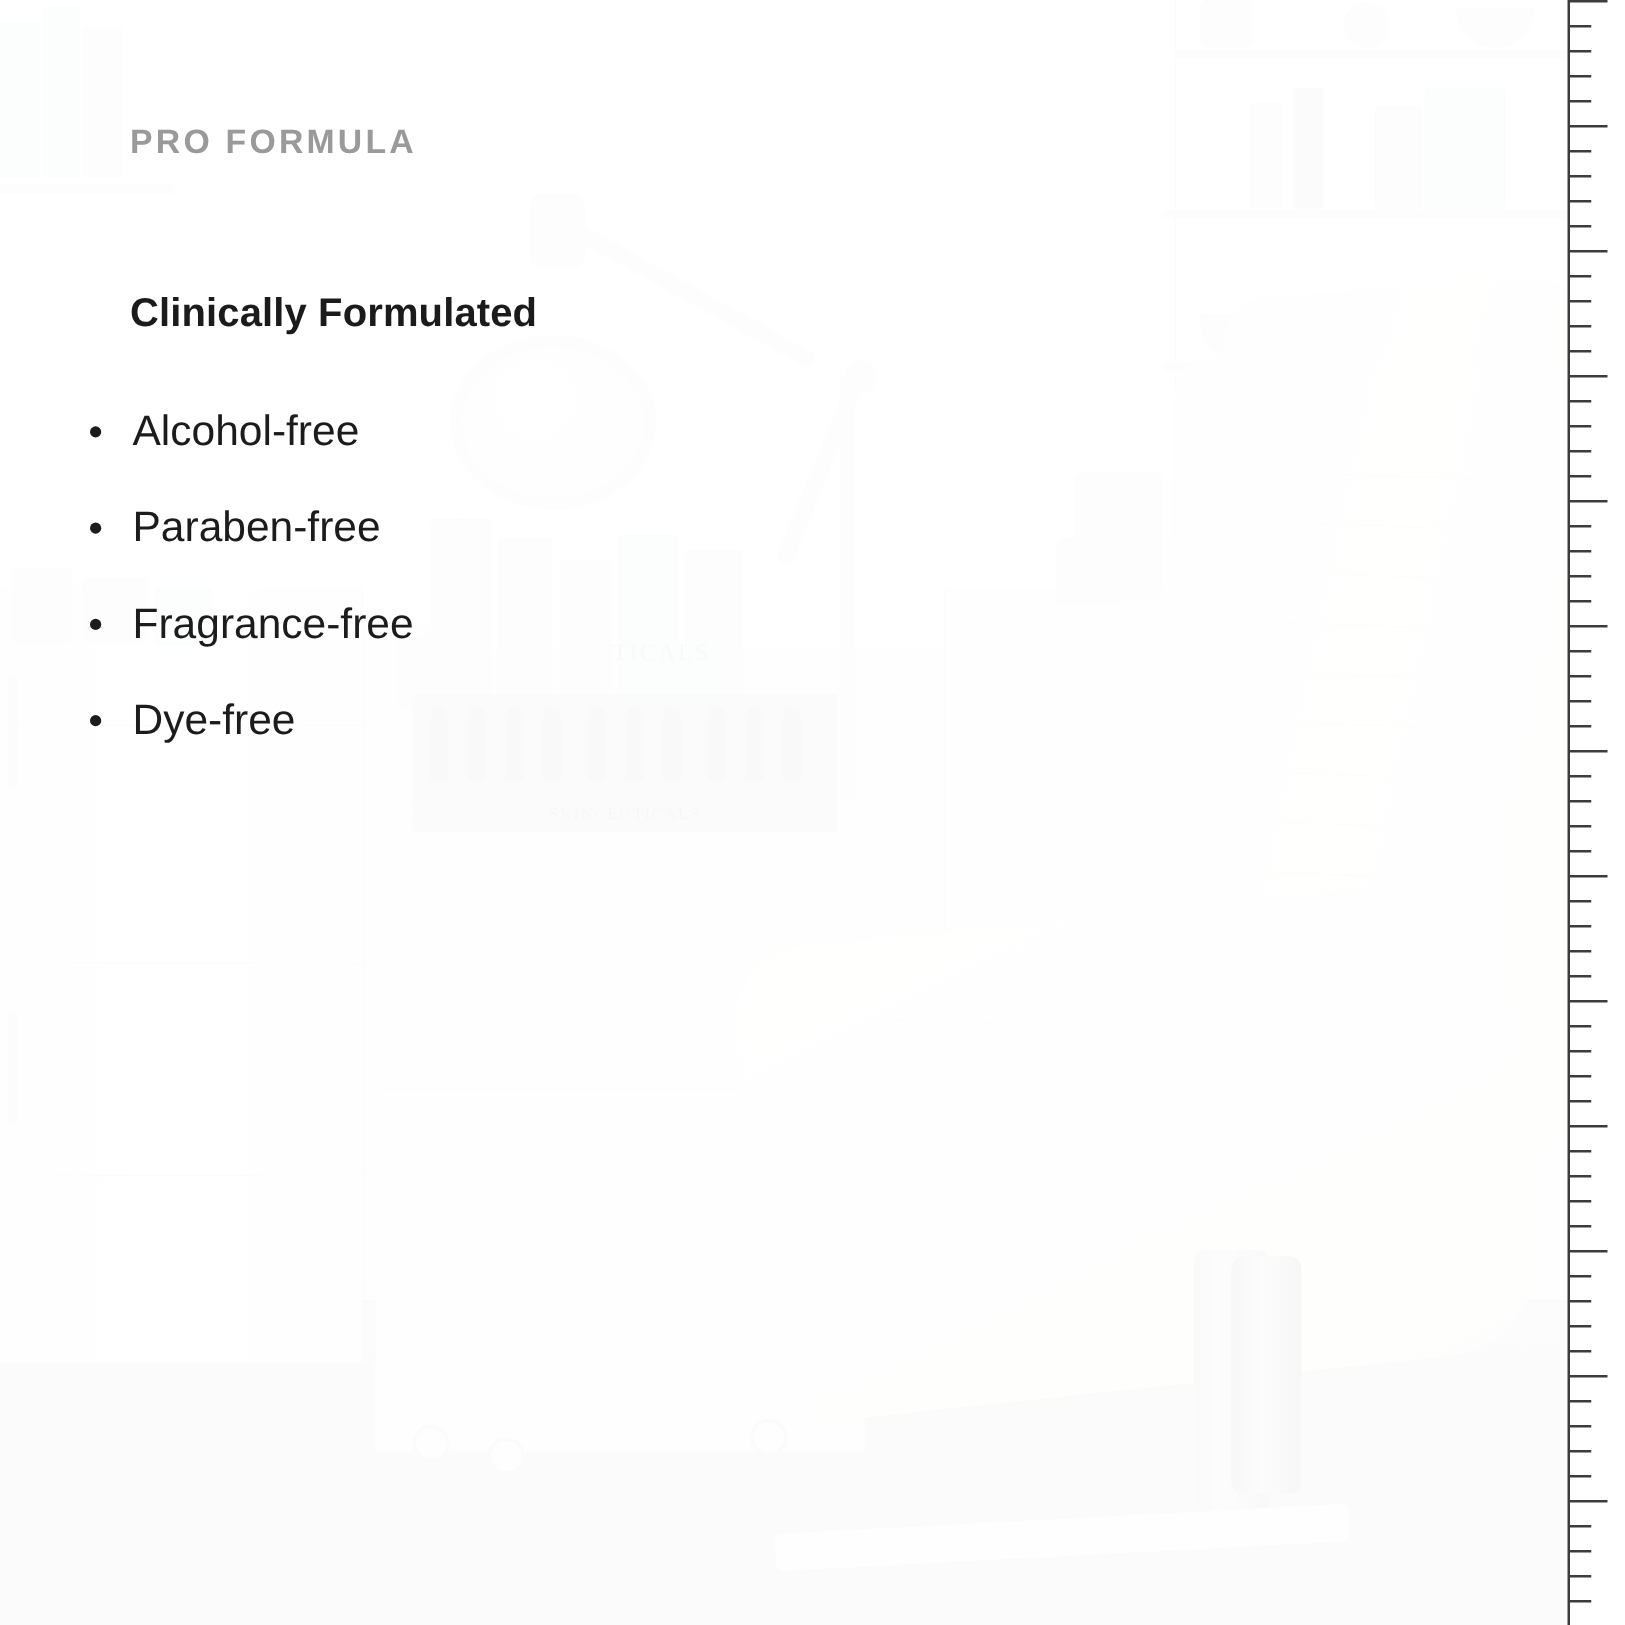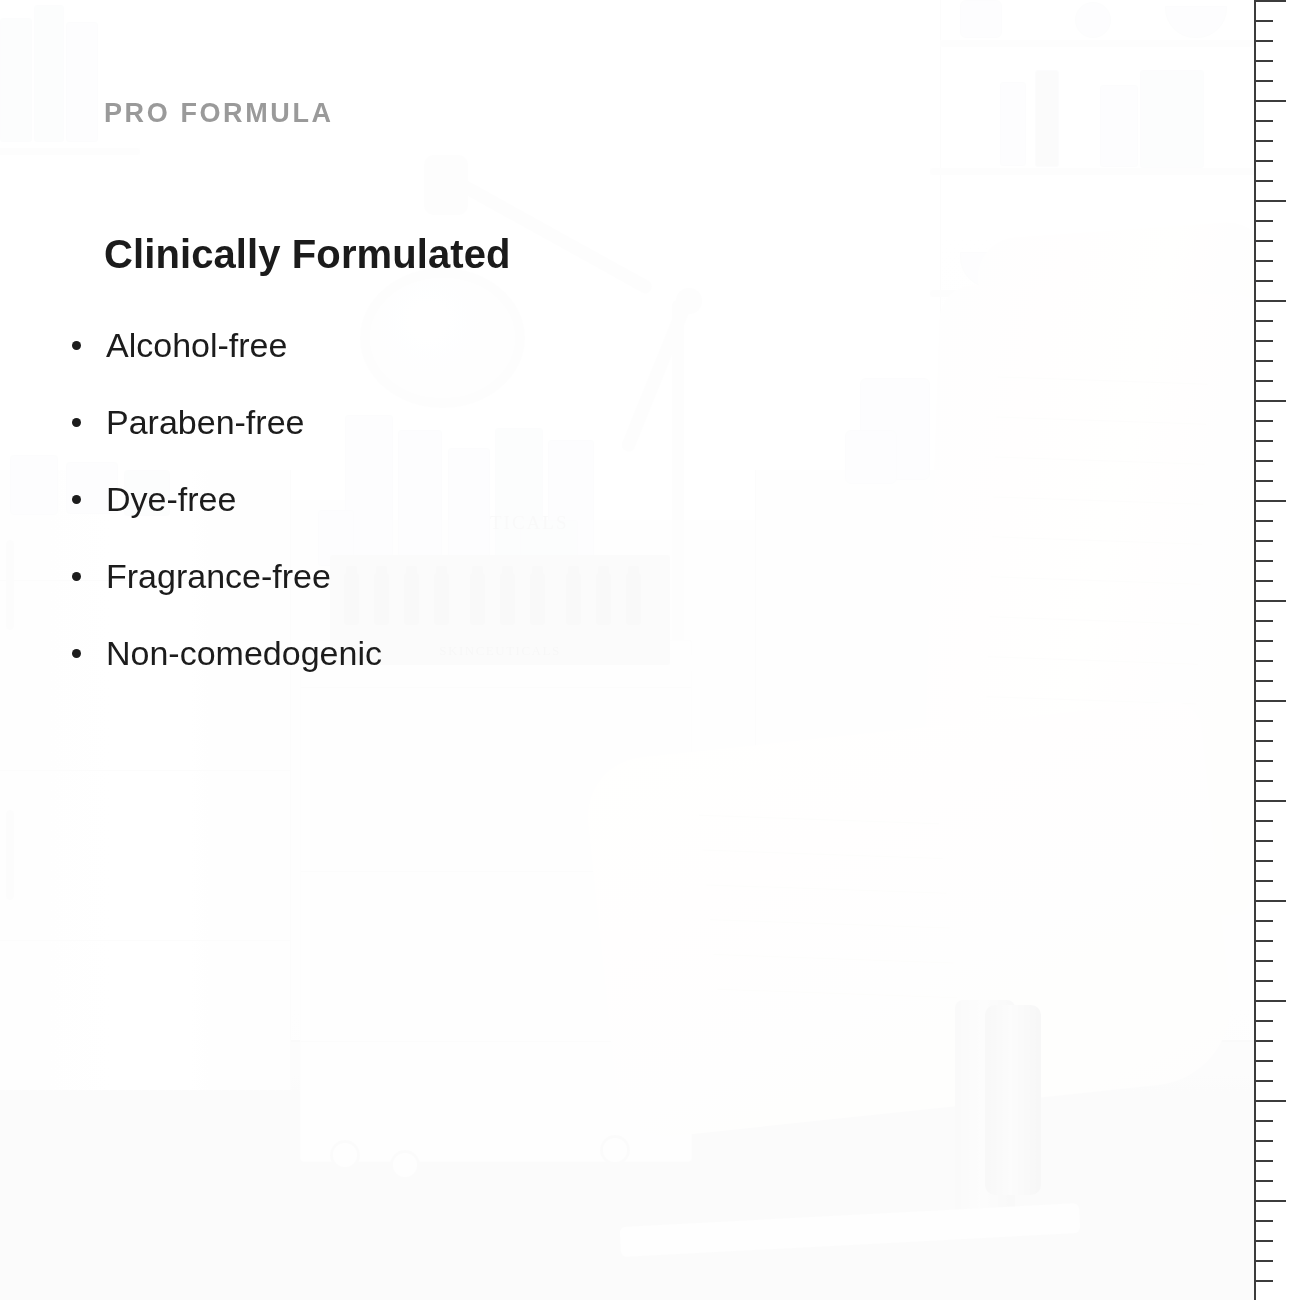--- a/index.html
+++ b/index.html
@@ -329,21 +329,21 @@
     font-weight: bold;
     letter-spacing: 2.6px;
     color: #9a9a9a;
     font-family: "Liberation Sans", sans-serif;
     text-align: center;
   }
   .headline {
     position: absolute;
     left: 104px;
     top: 232px;
-    font-size: 40px;
+    font-size: 32px;
     font-weight: bold;
     color: #1b1b1b;
     letter-spacing: 0.1px;
     font-family: "Liberation Sans", sans-serif;
   }
   .bullets {
     position: absolute;
     left: 64px;
     top: 325px;
     margin: 0;
@@ -562,19 +562,18 @@
         <div class="ruler-tick" style="top: 1280px; width: 17px;"></div>
       </div>
   </div>
 
   <div class="content">
     <div class="eyebrow">PRO FORMULA</div>
     <div class="headline">Clinically Formulated</div>
     <ul class="bullets" id="bullet-list">
         <li><span class="dot"></span><span>Alcohol-free</span></li>
         <li><span class="dot"></span><span>Paraben-free</span></li>
+        <li><span class="dot"></span><span>Fragrance-free</span></li>
         <li><span class="dot"></span><span>Dye-free</span></li>
-        <li><span class="dot"></span><span>Fragrance-free</span></li>
-        <li><span class="dot"></span><span>Non-comedogenic</span></li>
       </ul>
   </div>
 
 </div>
 
 </body></html>

